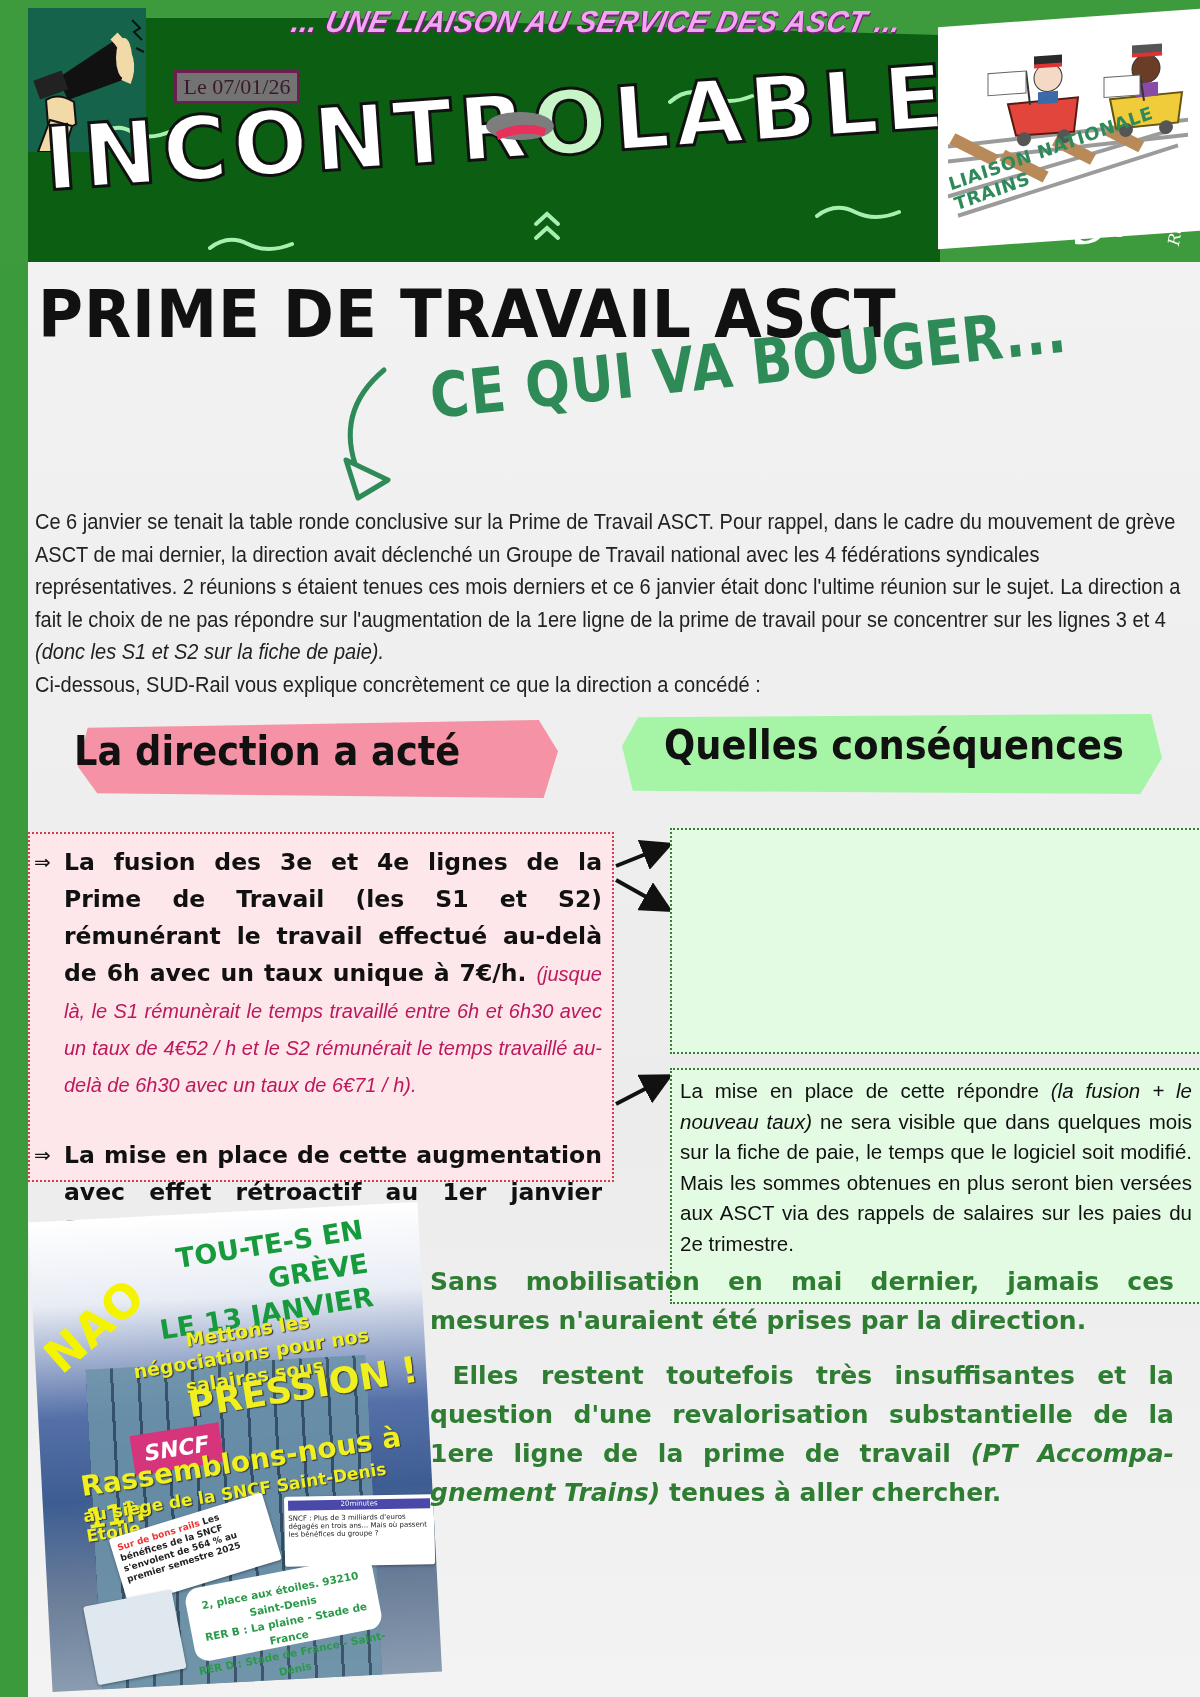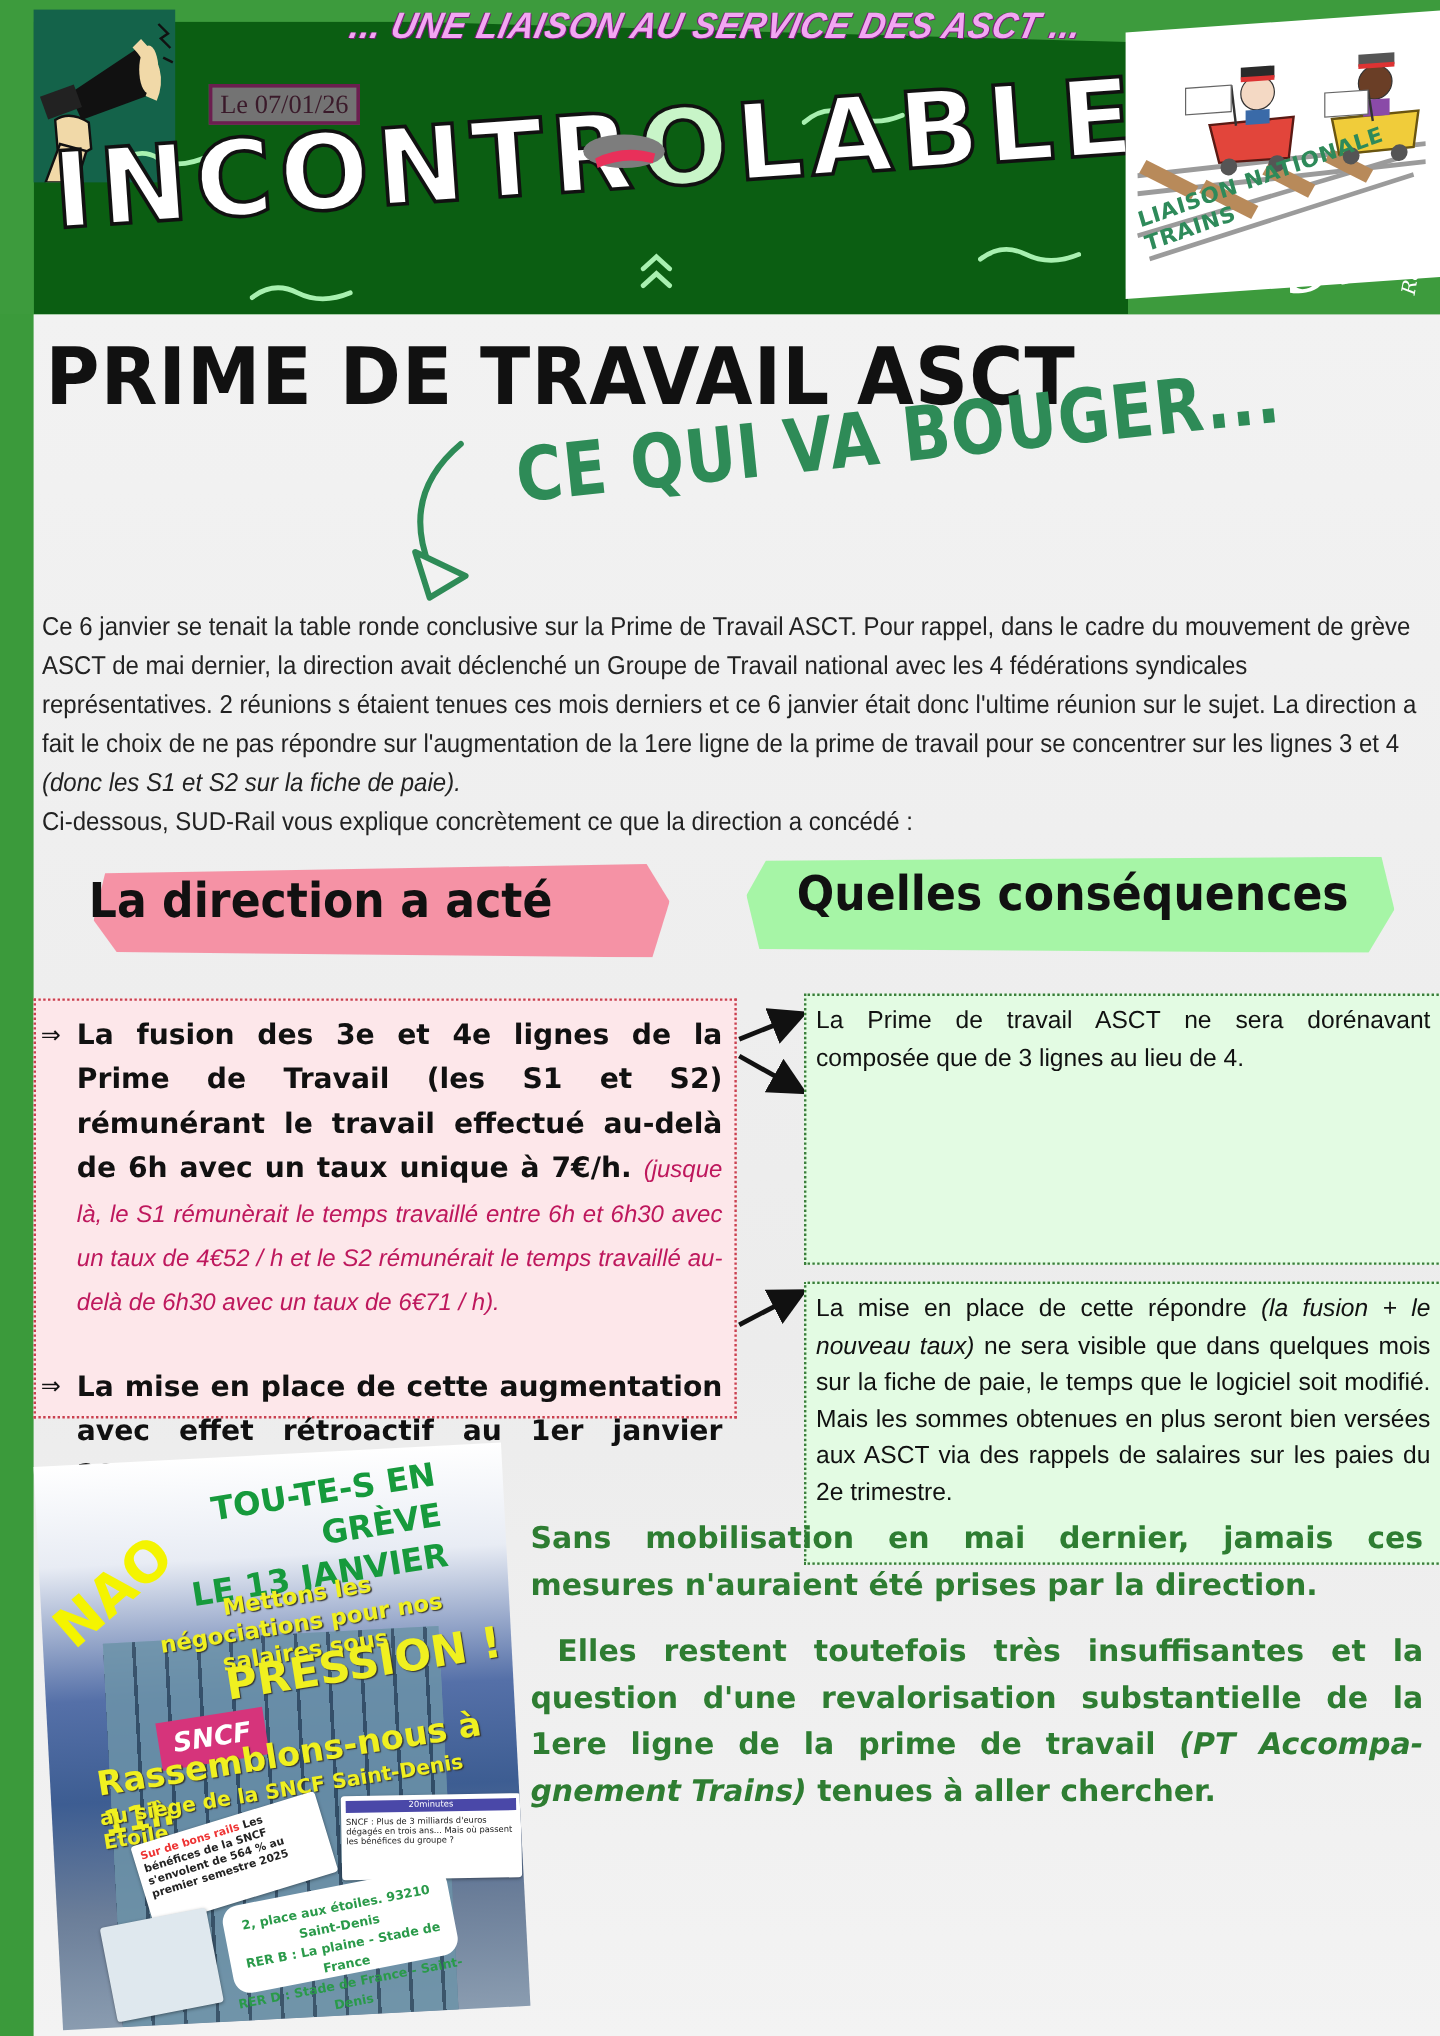--- a/index.html
+++ b/index.html
@@ -86,21 +86,21 @@
     font-family: "DejaVu Sans", sans-serif; font-size: 22px; text-align: center; line-height: 40px; transform: rotate(-6deg); font-style: italic; }
   .clip { position: absolute; background: #fff; border-radius: 3px; box-shadow: 0 1px 3px rgba(0,0,0,0.4); font-family: "DejaVu Sans", sans-serif; }
   .clip-1 { left: 70px; top: 300px; width: 160px; height: 70px; transform: rotate(-14deg); padding: 6px; font-size: 9px; font-weight: bold; color: #222; line-height: 11px; }
   .clip-1 .red { color: #e33; }
   .clip-2 { left: 240px; top: 290px; width: 150px; height: 70px; transform: rotate(2deg); padding: 4px; font-size: 7px; color: #222; }
   .clip-2 .bar { height: 10px; background: #4a48a8; margin-bottom: 4px; color: #fff; font-size: 7px; text-align: center; }
   .clip-3 { left: 40px; top: 380px; width: 90px; height: 80px; transform: rotate(-8deg); background: #dfe8ee; }
   .addr { position: absolute; left: 140px; top: 362px; width: 190px; height: 74px; background: #fff; border-radius: 14px; transform: rotate(-8deg);
     font-family: "DejaVu Sans", sans-serif; font-weight: bold; font-size: 10.5px; color: #2a9a4a; text-align: center; line-height: 16px; padding-top: 10px; }
 
-  .conclusion { position: absolute; left: 414px; top: 1000px; width: 744px; font-family: "DejaVu Sans", sans-serif; font-weight: bold;
+  .conclusion { position: absolute; left: 402px; top: 1000px; width: 744px; font-family: "DejaVu Sans", sans-serif; font-weight: bold;
     font-size: 25px; line-height: 39px; color: #2e7d32; text-align: justify; }
   .conclusion p + p { margin-top: 16px; }
   .conclusion i { font-style: italic; }
   .final-q { position: absolute; left: 536px; top: 1354px; width: 470px; font-family: "DejaVu Sans", sans-serif; font-weight: bold;
     font-size: 25px; line-height: 39px; color: #111; text-align: center; }
 
   .link-arrow { position: absolute; }
 </style>
 </head>
 <body>
@@ -228,21 +228,20 @@
         </marker>
       </defs>
     <line x1="2" y1="34" x2="52" y2="14" stroke="#111" stroke-width="4" marker-end="url(#ah)"></line>
     <line x1="2" y1="48" x2="52" y2="76" stroke="#111" stroke-width="4" marker-end="url(#ah)"></line>
   </svg>
   <svg class="link-arrow" style="left:586px;top:800px" width="60" height="60">
     <line x1="2" y1="42" x2="52" y2="16" stroke="#111" stroke-width="4" marker-end="url(#ah)"></line>
   </svg>
 
   <div class="box-green box-green-1">
-    <p class="green-p">La Prime de travail ASCT ne sera dorénavant composée que de 3 lignes au lieu de 4.</p>
   </div>
   <div class="box-green box-green-2">
     <p class="green-p"><span>La mise en place de cette répondre </span><i>(la fusion + le nouveau taux)</i><span> ne sera visible que dans quelques mois sur la fiche de paie, le temps que le logiciel soit modifié. Mais les sommes obtenues en plus seront bien versées aux ASCT via des rappels de salaires sur les paies du 2e trimestre.</span></p>
   </div>
 
   <div class="poster">
     <div class="poster-building"></div>
     <div class="poster-nao">NAO</div>
     <div class="poster-strike">
       <div>TOU-TE-S EN GRÈVE</div>

